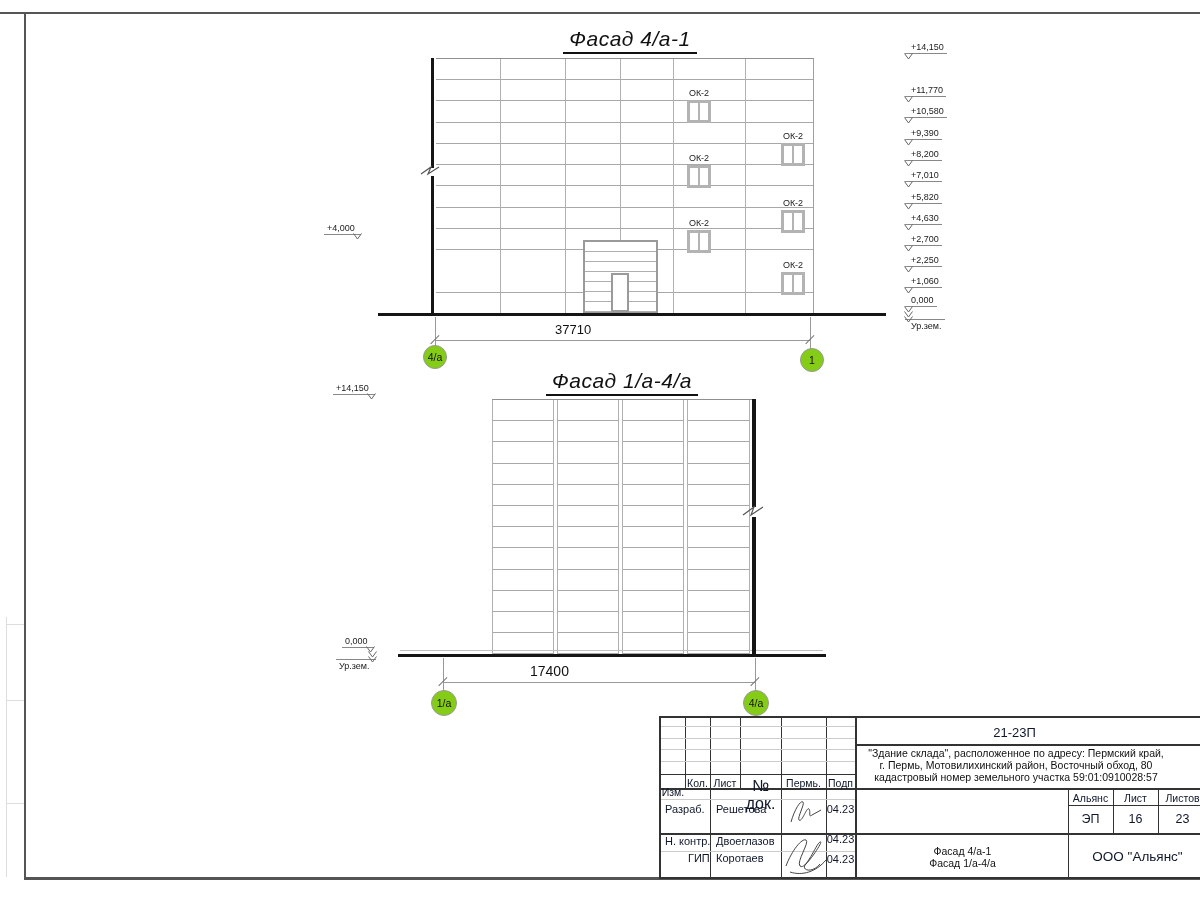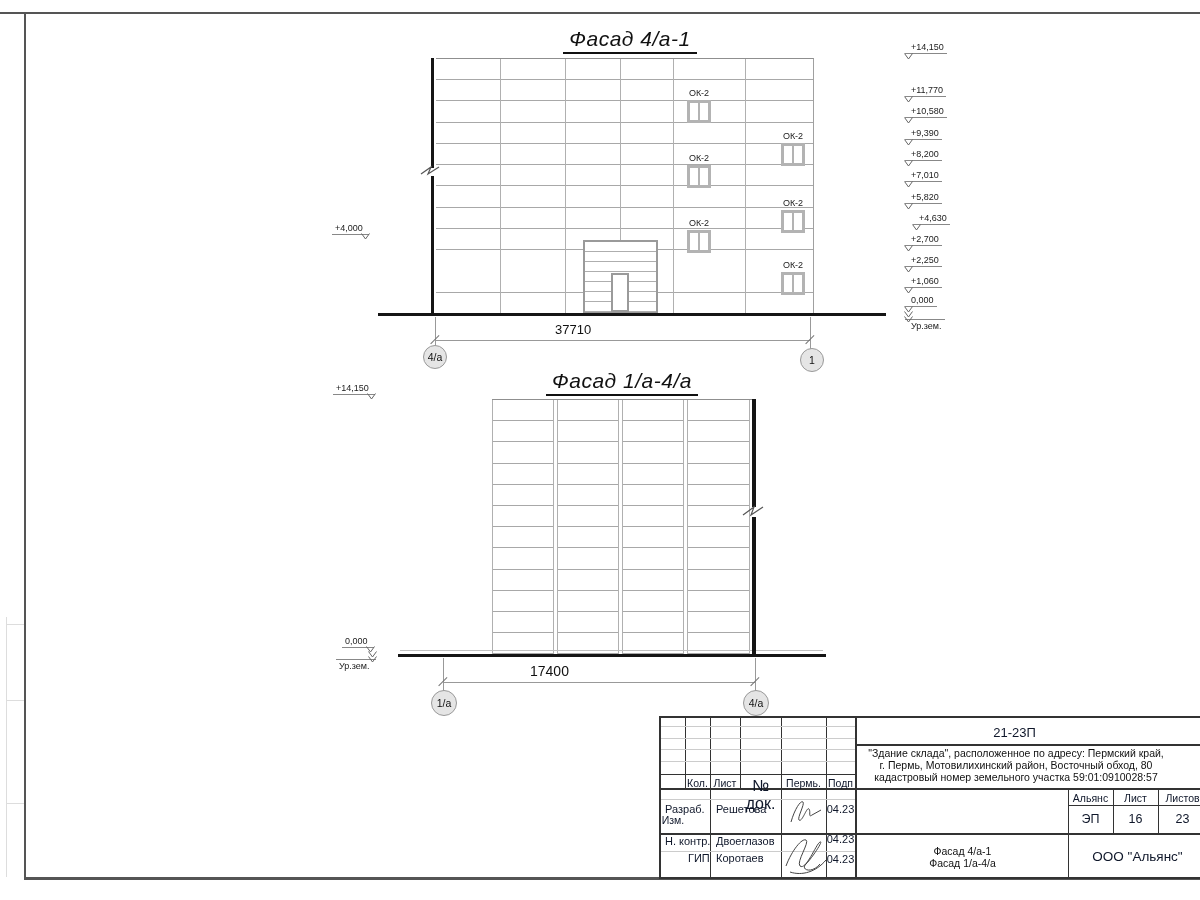--- a/index.html
+++ b/index.html
@@ -26,21 +26,21 @@
   .win i{flex:1;border:1px solid #b3b3b3;background:#fff;}
   .win-label{position:absolute;width:36px;text-align:center;font-size:9px;color:#222;}
   .door{position:absolute;border:2px solid #9a9a9a;background-color:#fff;box-sizing:border-box;
         background-image:repeating-linear-gradient(to bottom,transparent 0 9px,#aeaeae 9px 10px);}
   .wicket{position:absolute;border:2px solid #9a9a9a;background:#fff;box-sizing:border-box;}
   
   .dimline{position:absolute;height:1px;background:#999;}
   .extline{position:absolute;width:1px;background:#999;}
   .tick{position:absolute;width:12px;height:1.4px;background:#777;transform:rotate(-45deg);}
   .dimtext{position:absolute;color:#111;}
-  .bubble{position:absolute;border:1px solid #999;border-radius:50%;background:#e5e5e5;
+  .bubble{position:absolute;border:1px solid #999;border-radius:50%;background:#84cc16;
           display:flex;align-items:center;justify-content:center;font-size:10.5px;color:#111;}
   
   .lvl{position:absolute;font-size:9px;color:#222;white-space:nowrap;}
   .lvl .t{display:inline-block;border-bottom:1px solid #888;padding:0 3px 1px 6px;}
   .lvl.topline .t{border-bottom:none;border-top:1px solid #888;padding:1px 3px 0 6px;}
   .lvl svg{position:absolute;}
   
   .tb-line{position:absolute;background:#333;}
   .tb-faint{position:absolute;background:#ccc;height:1px;}
   .cell{position:absolute;display:flex;align-items:center;justify-content:center;text-align:center;color:#0f172a;}
@@ -114,21 +114,21 @@
 
   <div class="extline" style="left:435px;top:317px;height:36px;"></div>
   <div class="extline" style="left:810px;top:317px;height:36px;"></div>
   <div class="dimline" style="left:435px;top:340px;width:375px;"></div>
   <div class="tick" style="left:429px;top:339px;"></div>
   <div class="tick" style="left:804px;top:339px;"></div>
   <div class="dimtext" style="left:555px;top:322px;width:135px;font-size:13px;">37710</div>
   <div class="bubble" style="left:423px;top:345px;width:22px;height:22px;">4/а</div>
   <div class="bubble" style="left:800px;top:348px;width:22px;height:22px;">1</div>
 
-  <div class="lvl" style="left:332px;top:223px;">
+  <div class="lvl" style="left:324px;top:223px;">
     <span class="t" style="padding:0 6px 1px 3px;">+4,000</span>
     <svg style="right:-1px;top:10px;" width="9" height="7" viewBox="0 0 9 7">
         <path d="M0.5 0.5 L4.5 6 L8.5 0.5" fill="none" stroke="#666"></path>
       </svg>
   </div>
 
   <div class="lvl" style="left:905px;top:42px;"><svg style="left:-1px;top:11px;" width="9" height="7" viewBox="0 0 9 7">
         <path d="M0.5 0.5 L4.5 6 L8.5 0.5" fill="none" stroke="#666"></path>
       </svg><span class="t">+14,150</span></div>
   <div class="lvl" style="left:905px;top:85px;"><svg style="left:-1px;top:11px;" width="9" height="7" viewBox="0 0 9 7">
@@ -142,21 +142,21 @@
       </svg><span class="t">+9,390</span></div>
   <div class="lvl" style="left:905px;top:149px;"><svg style="left:-1px;top:11px;" width="9" height="7" viewBox="0 0 9 7">
         <path d="M0.5 0.5 L4.5 6 L8.5 0.5" fill="none" stroke="#666"></path>
       </svg><span class="t">+8,200</span></div>
   <div class="lvl" style="left:905px;top:170px;"><svg style="left:-1px;top:11px;" width="9" height="7" viewBox="0 0 9 7">
         <path d="M0.5 0.5 L4.5 6 L8.5 0.5" fill="none" stroke="#666"></path>
       </svg><span class="t">+7,010</span></div>
   <div class="lvl" style="left:905px;top:192px;"><svg style="left:-1px;top:11px;" width="9" height="7" viewBox="0 0 9 7">
         <path d="M0.5 0.5 L4.5 6 L8.5 0.5" fill="none" stroke="#666"></path>
       </svg><span class="t">+5,820</span></div>
-  <div class="lvl" style="left:905px;top:213px;margin-left:8px;"><svg style="left:-1px;top:11px;" width="9" height="7" viewBox="0 0 9 7">
+  <div class="lvl" style="left:905px;top:213px;"><svg style="left:-1px;top:11px;" width="9" height="7" viewBox="0 0 9 7">
         <path d="M0.5 0.5 L4.5 6 L8.5 0.5" fill="none" stroke="#666"></path>
       </svg><span class="t">+4,630</span></div>
   <div class="lvl" style="left:905px;top:234px;"><svg style="left:-1px;top:11px;" width="9" height="7" viewBox="0 0 9 7">
         <path d="M0.5 0.5 L4.5 6 L8.5 0.5" fill="none" stroke="#666"></path>
       </svg><span class="t">+2,700</span></div>
   <div class="lvl" style="left:905px;top:255px;"><svg style="left:-1px;top:11px;" width="9" height="7" viewBox="0 0 9 7">
         <path d="M0.5 0.5 L4.5 6 L8.5 0.5" fill="none" stroke="#666"></path>
       </svg><span class="t">+2,250</span></div>
   <div class="lvl" style="left:905px;top:276px;"><svg style="left:-1px;top:11px;" width="9" height="7" viewBox="0 0 9 7">
         <path d="M0.5 0.5 L4.5 6 L8.5 0.5" fill="none" stroke="#666"></path>
@@ -240,21 +240,21 @@
     <div class="tb-faint" style="left:0;top:31px;width:194px;"></div>
     <div class="tb-faint" style="left:0;top:43px;width:194px;"></div>
     <div class="tb-line" style="left:0;top:56px;width:194px;height:1px;"></div>
     <div class="tb-line" style="left:0;top:70px;width:546px;height:1.5px;"></div>
     <div class="tb-faint" style="left:0;top:81px;width:194px;"></div>
     <div class="tb-line" style="left:194px;top:26px;width:352px;height:1.5px;"></div>
     <div class="tb-line" style="left:407px;top:87px;width:139px;height:1px;"></div>
     <div class="tb-line" style="left:0;top:115px;width:546px;height:1.5px;"></div>
     <div class="tb-faint" style="left:0;top:133px;width:194px;"></div>
 
-    <div class="cell" style="left:0;top:58px;width:24px;height:31px;font-size:10.5px;margin-top:28px;">Изм.</div>
+    <div class="cell" style="left:0;top:58px;width:24px;height:31px;font-size:10.5px;">Изм.</div>
     <div class="cell" style="left:24px;top:58px;width:25px;height:13px;font-size:10.5px;">Кол.</div>
     <div class="cell" style="left:49px;top:58px;width:30px;height:13px;font-size:10.5px;">Лист</div>
     <div class="cell" style="left:79px;top:66px;width:41px;height:22px;font-size:16px;">№ док.</div>
     <div class="cell" style="left:120px;top:58px;width:45px;height:13px;font-size:10.5px;">Пермь.</div>
     <div class="cell" style="left:165px;top:58px;width:29px;height:13px;font-size:10.5px;">Подп</div>
 
     <div class="cell left" style="left:4px;top:84px;width:46px;height:14px;font-size:11px;">Разраб.</div>
     <div class="cell left" style="left:55px;top:84px;width:64px;height:14px;font-size:11px;">Решетова</div>
     <div class="cell" style="left:165px;top:84px;width:29px;height:14px;font-size:11px;">04.23</div>
     <div class="cell left" style="left:4px;top:116px;width:50px;height:14px;font-size:11px;">Н. контр.</div>

